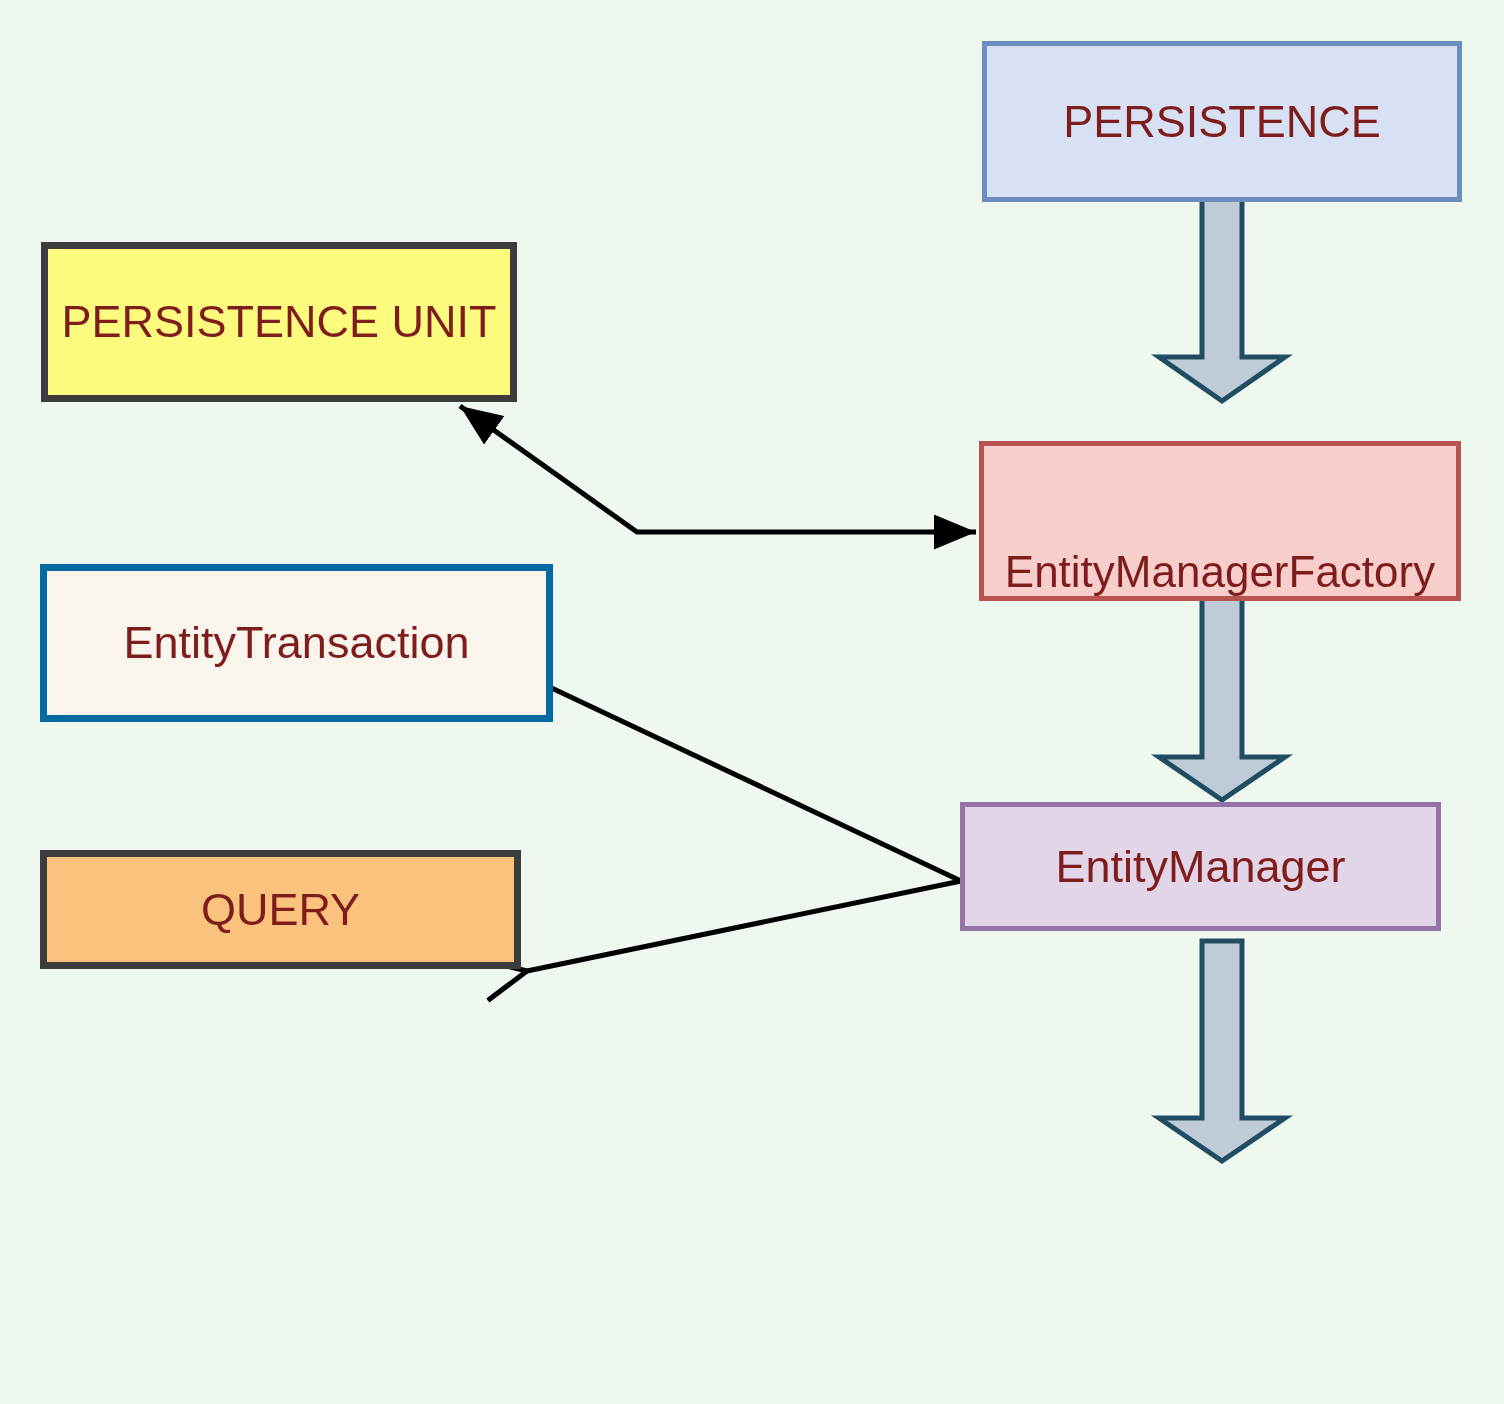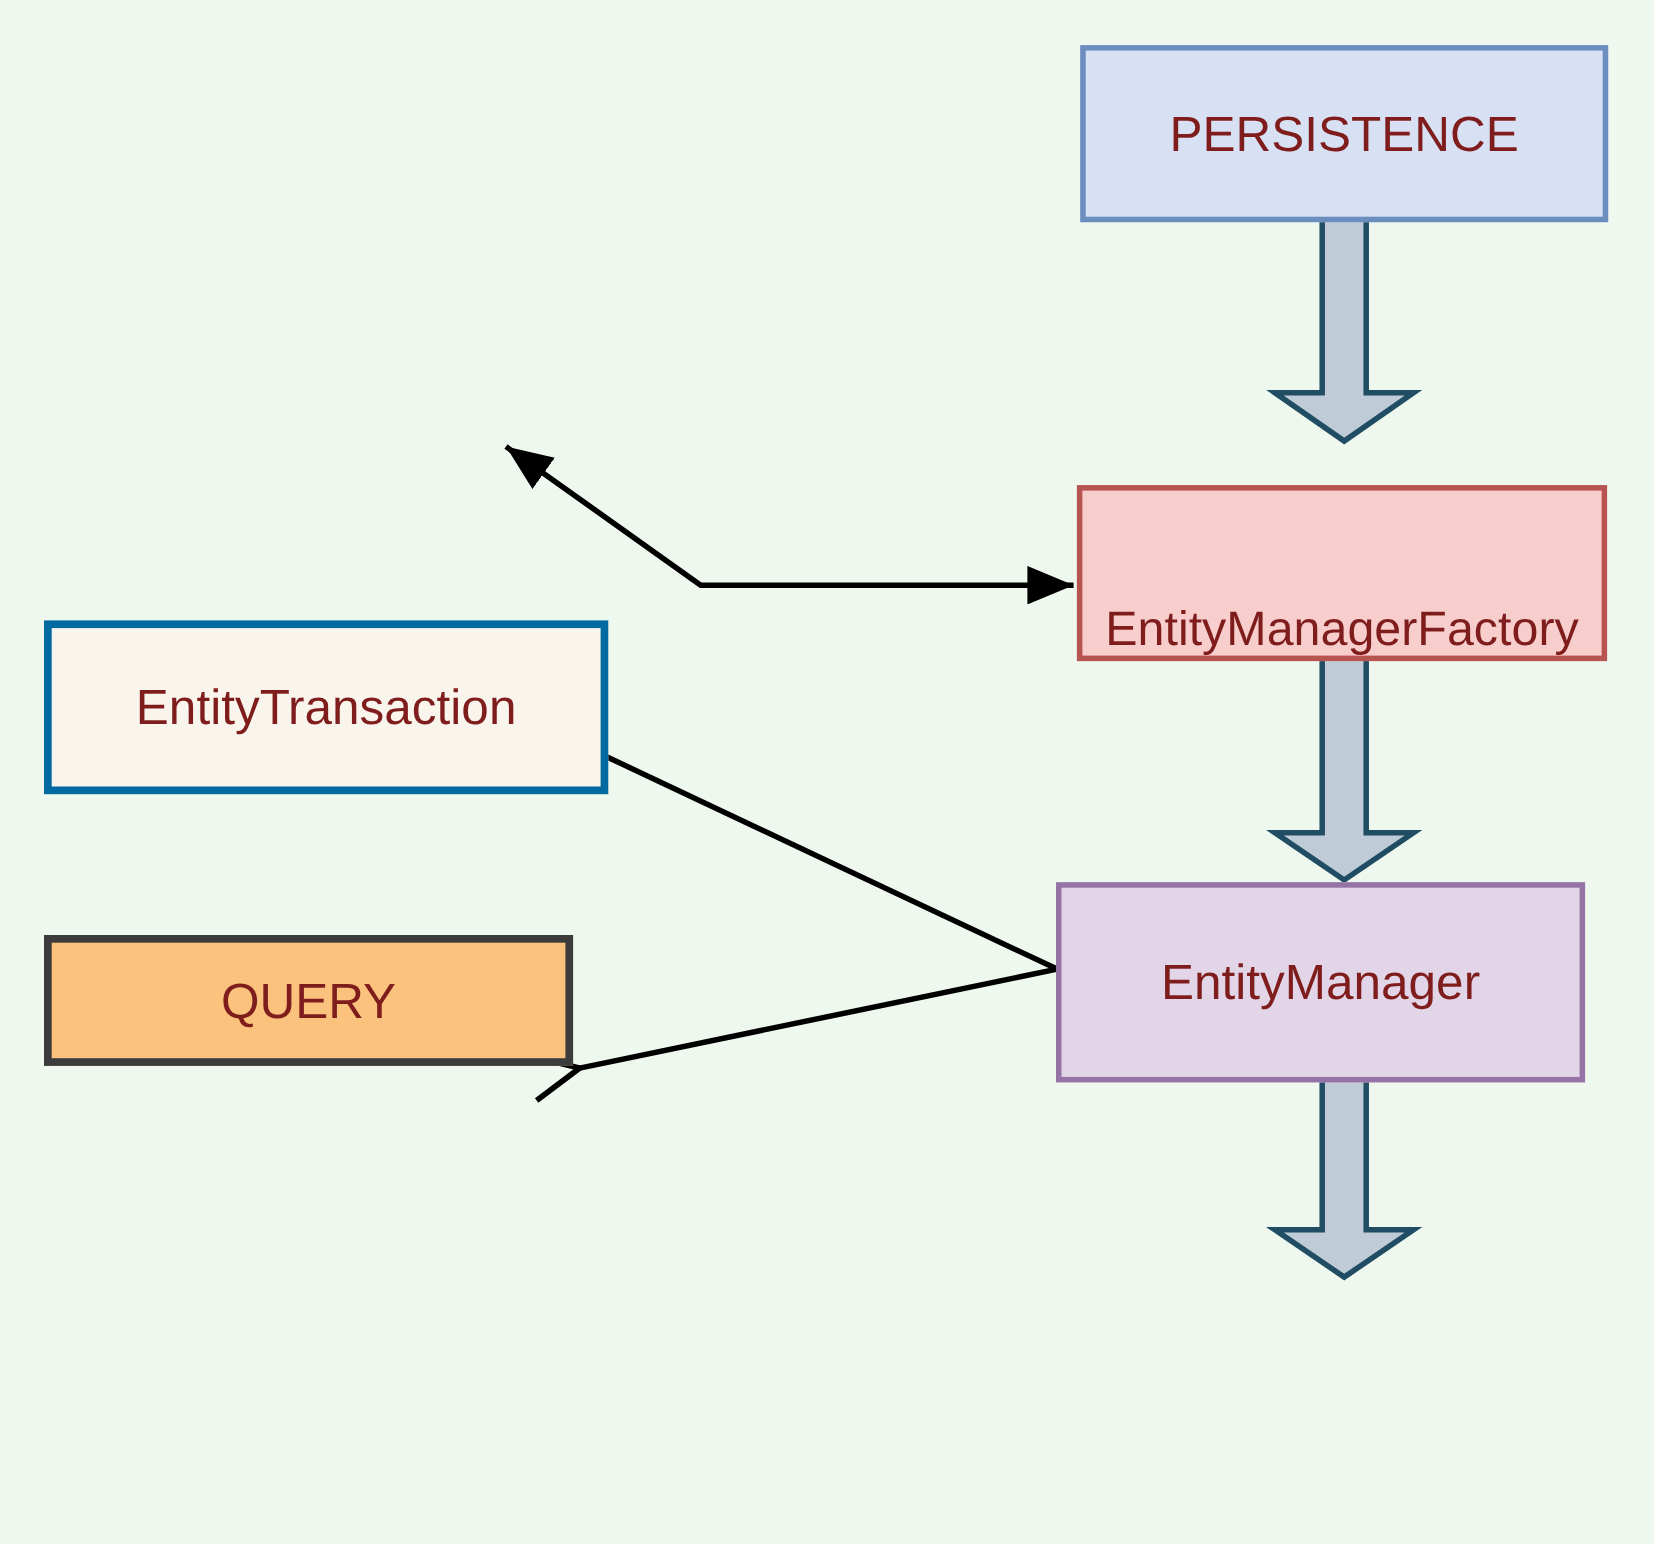--- a/index.html
+++ b/index.html
@@ -16,21 +16,21 @@
     display:flex;align-items:center;justify-content:center;
     box-sizing:border-box;
     font-size:45px;color:#7f1d1d;
     text-align:center;
     white-space:nowrap;
     line-height:1.1;
   }
   
   #n-persistence {left:982px;top:41px;  width:480px;height:161px;background:#d8e1f4;border:5px solid #6c8ebf;}
   #n-emf         {left:979px;top:441px; width:482px;height:160px;background:#f8cecc;border:5px solid #b85450;font-size:44px;align-items:flex-end;}
-  #n-em          {left:960px;top:802px; width:481px;height:182px;background:#e1d5e7;border:5px solid #9673a6;}
+  #n-em          {left:960px;top:802px; width:481px;height:129px;background:#e1d5e7;border:5px solid #9673a6;}
   #n-entity      {left:960px;top:1202px;width:481px;height:158px;background:#d5e8d4;border:5px solid #82b366;}
   
   #n-punit       {left:41px; top:242px; width:476px;height:160px;background:#fcfb7e;border:7px solid #3c3c3c;}
   #n-etx         {left:40px; top:564px; width:513px;height:158px;background:#f9f5ed;border:7px solid #0369a1;}
   #n-query       {left:40px; top:850px; width:481px;height:119px;background:#fbc27e;border:7px solid #3c3c3c;}
 </style>
 </head>
 <body>
 
 <div class="canvas">
@@ -52,20 +52,23 @@
     <path d="M460,406 L637,532 L976,532" fill="none" stroke="#000" stroke-width="5" marker-start="url(#tri)" marker-end="url(#tri)"></path>
 
     <path d="M961,881 L524,675" fill="none" stroke="#000" stroke-width="5" marker-end="url(#openhead)"></path>
     <path d="M961,881 L527,971" fill="none" stroke="#000" stroke-width="5" marker-end="url(#openhead)"></path>
   </svg>
 
   <div class="node" id="n-persistence">
     <span>PERSISTENCE</span>
   </div>
 
+  <div class="node" id="n-punit">
+    <span>PERSISTENCE UNIT</span>
+  </div>
 
   <div class="node" id="n-emf">
     <span>EntityManagerFactory</span>
   </div>
 
   <div class="node" id="n-etx">
     <span>EntityTransaction</span>
   </div>
 
   <div class="node" id="n-query">

